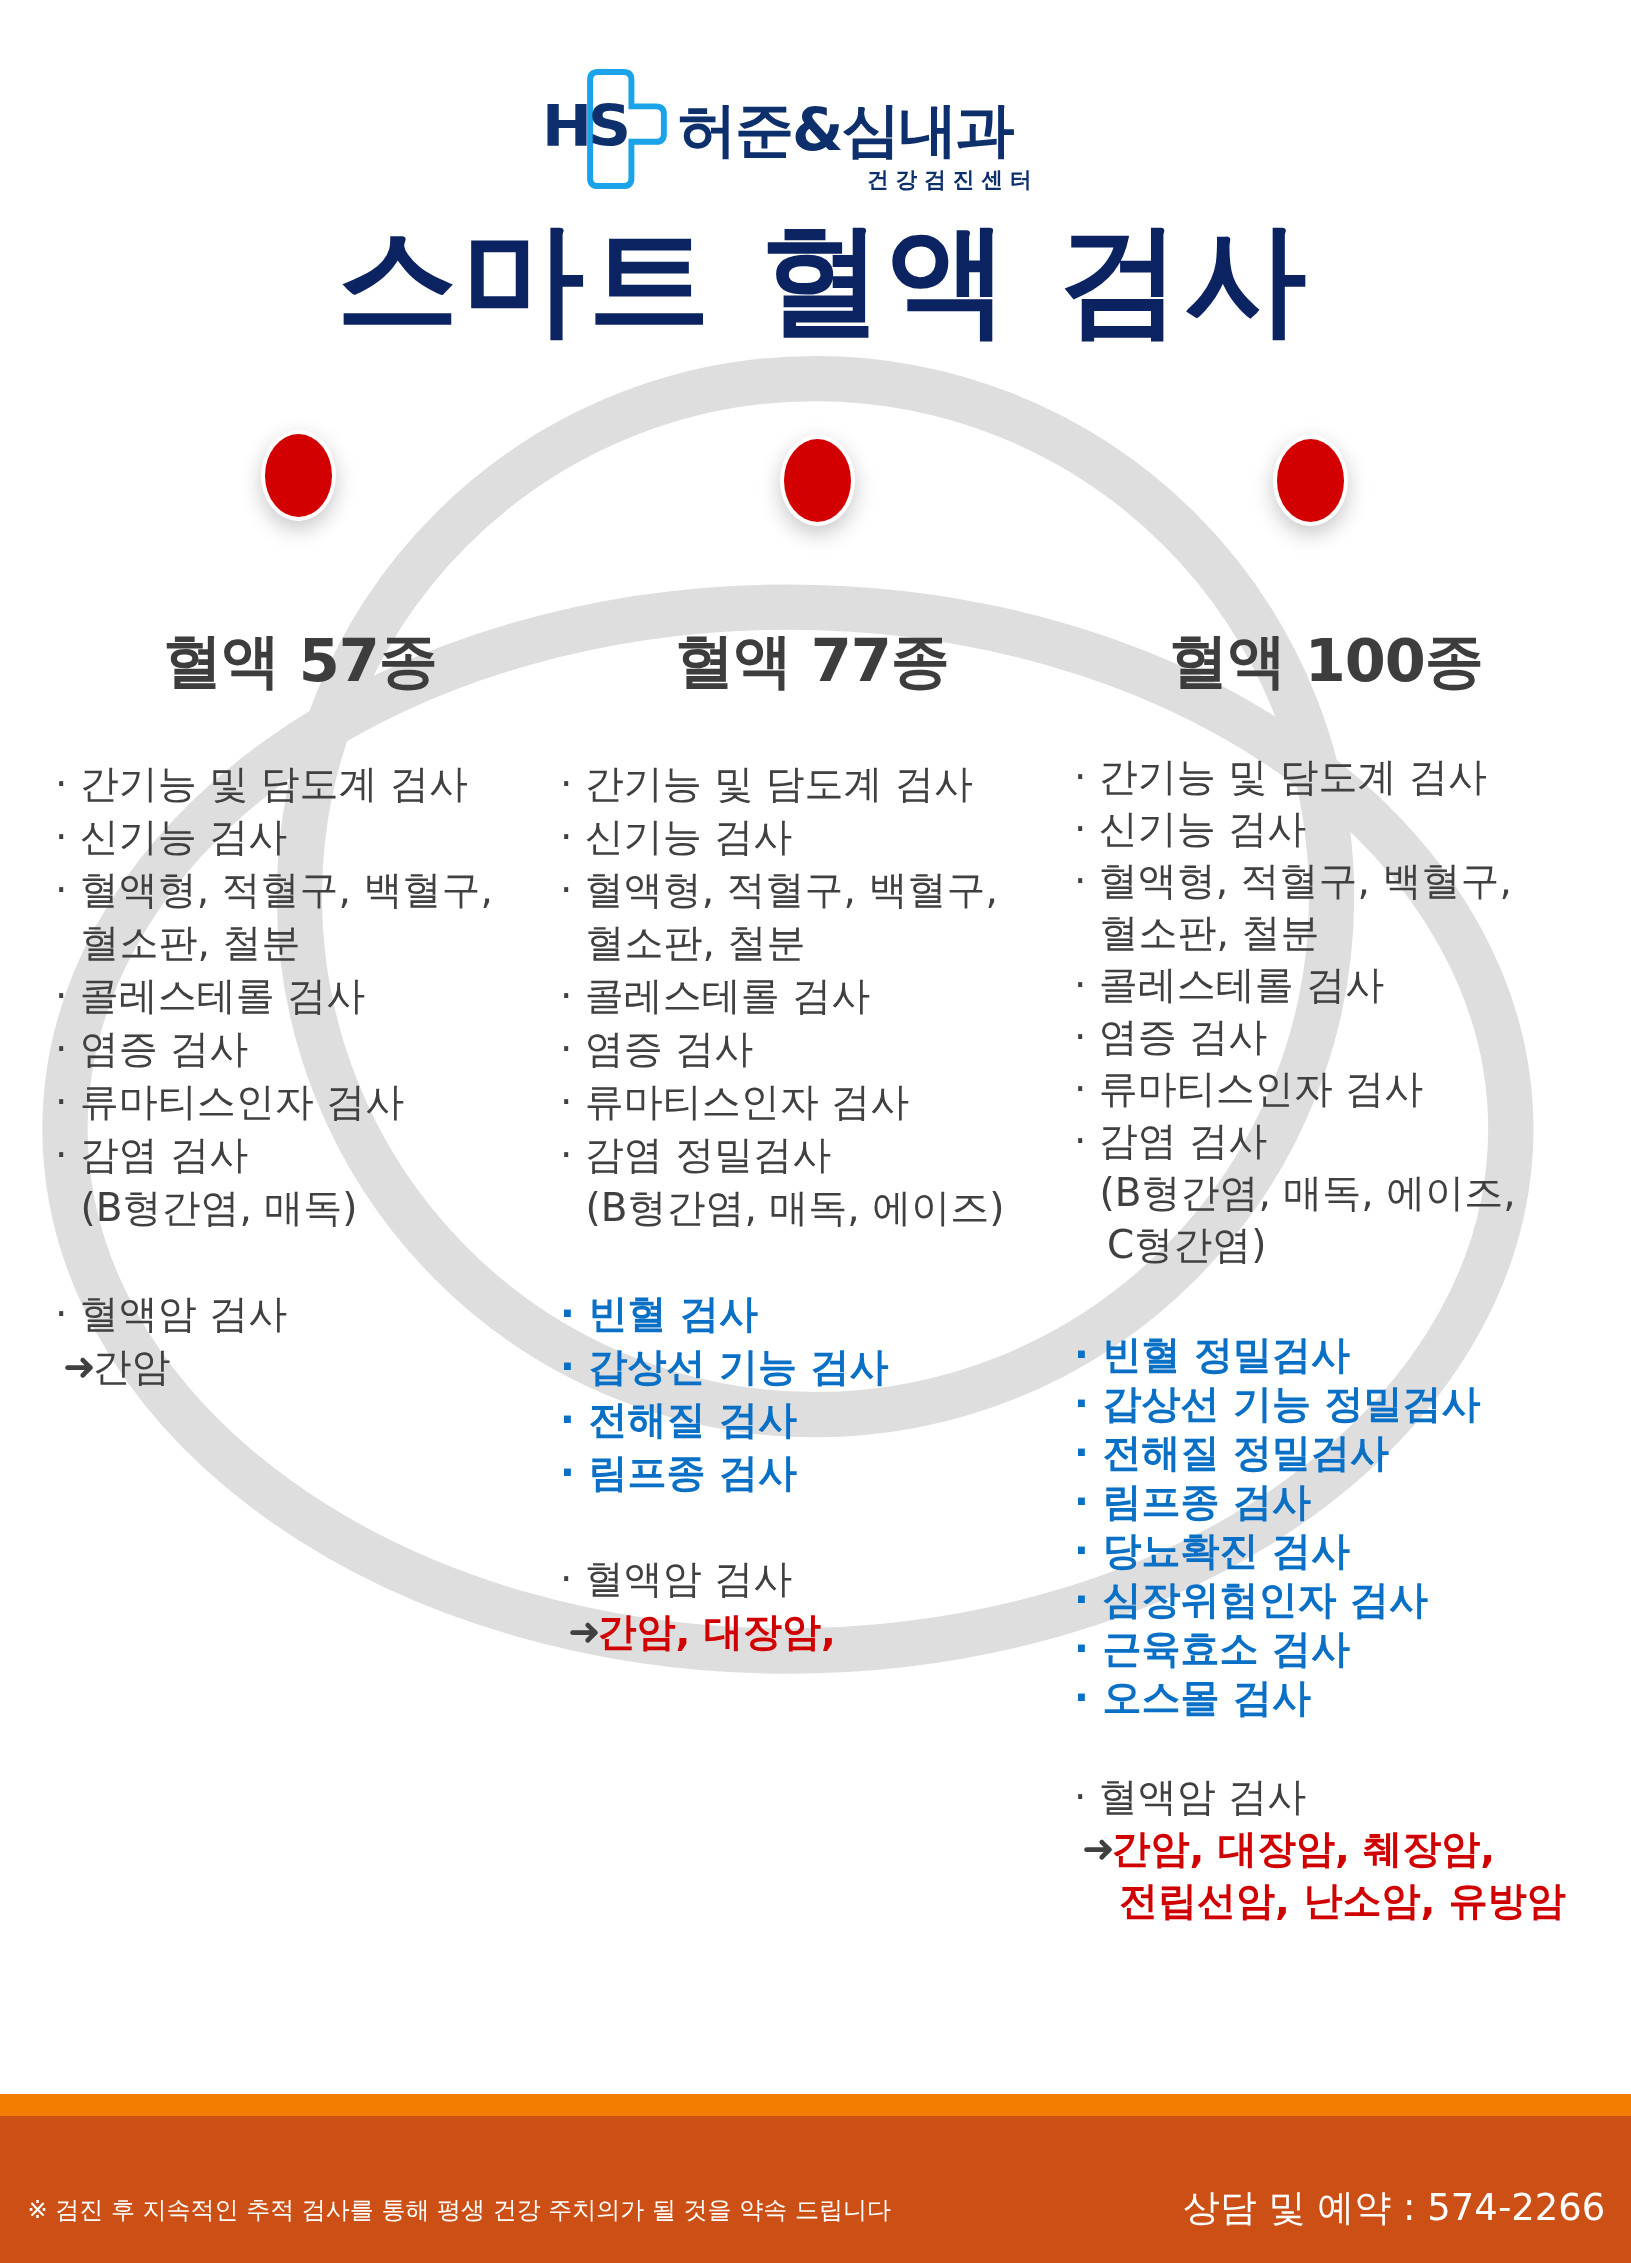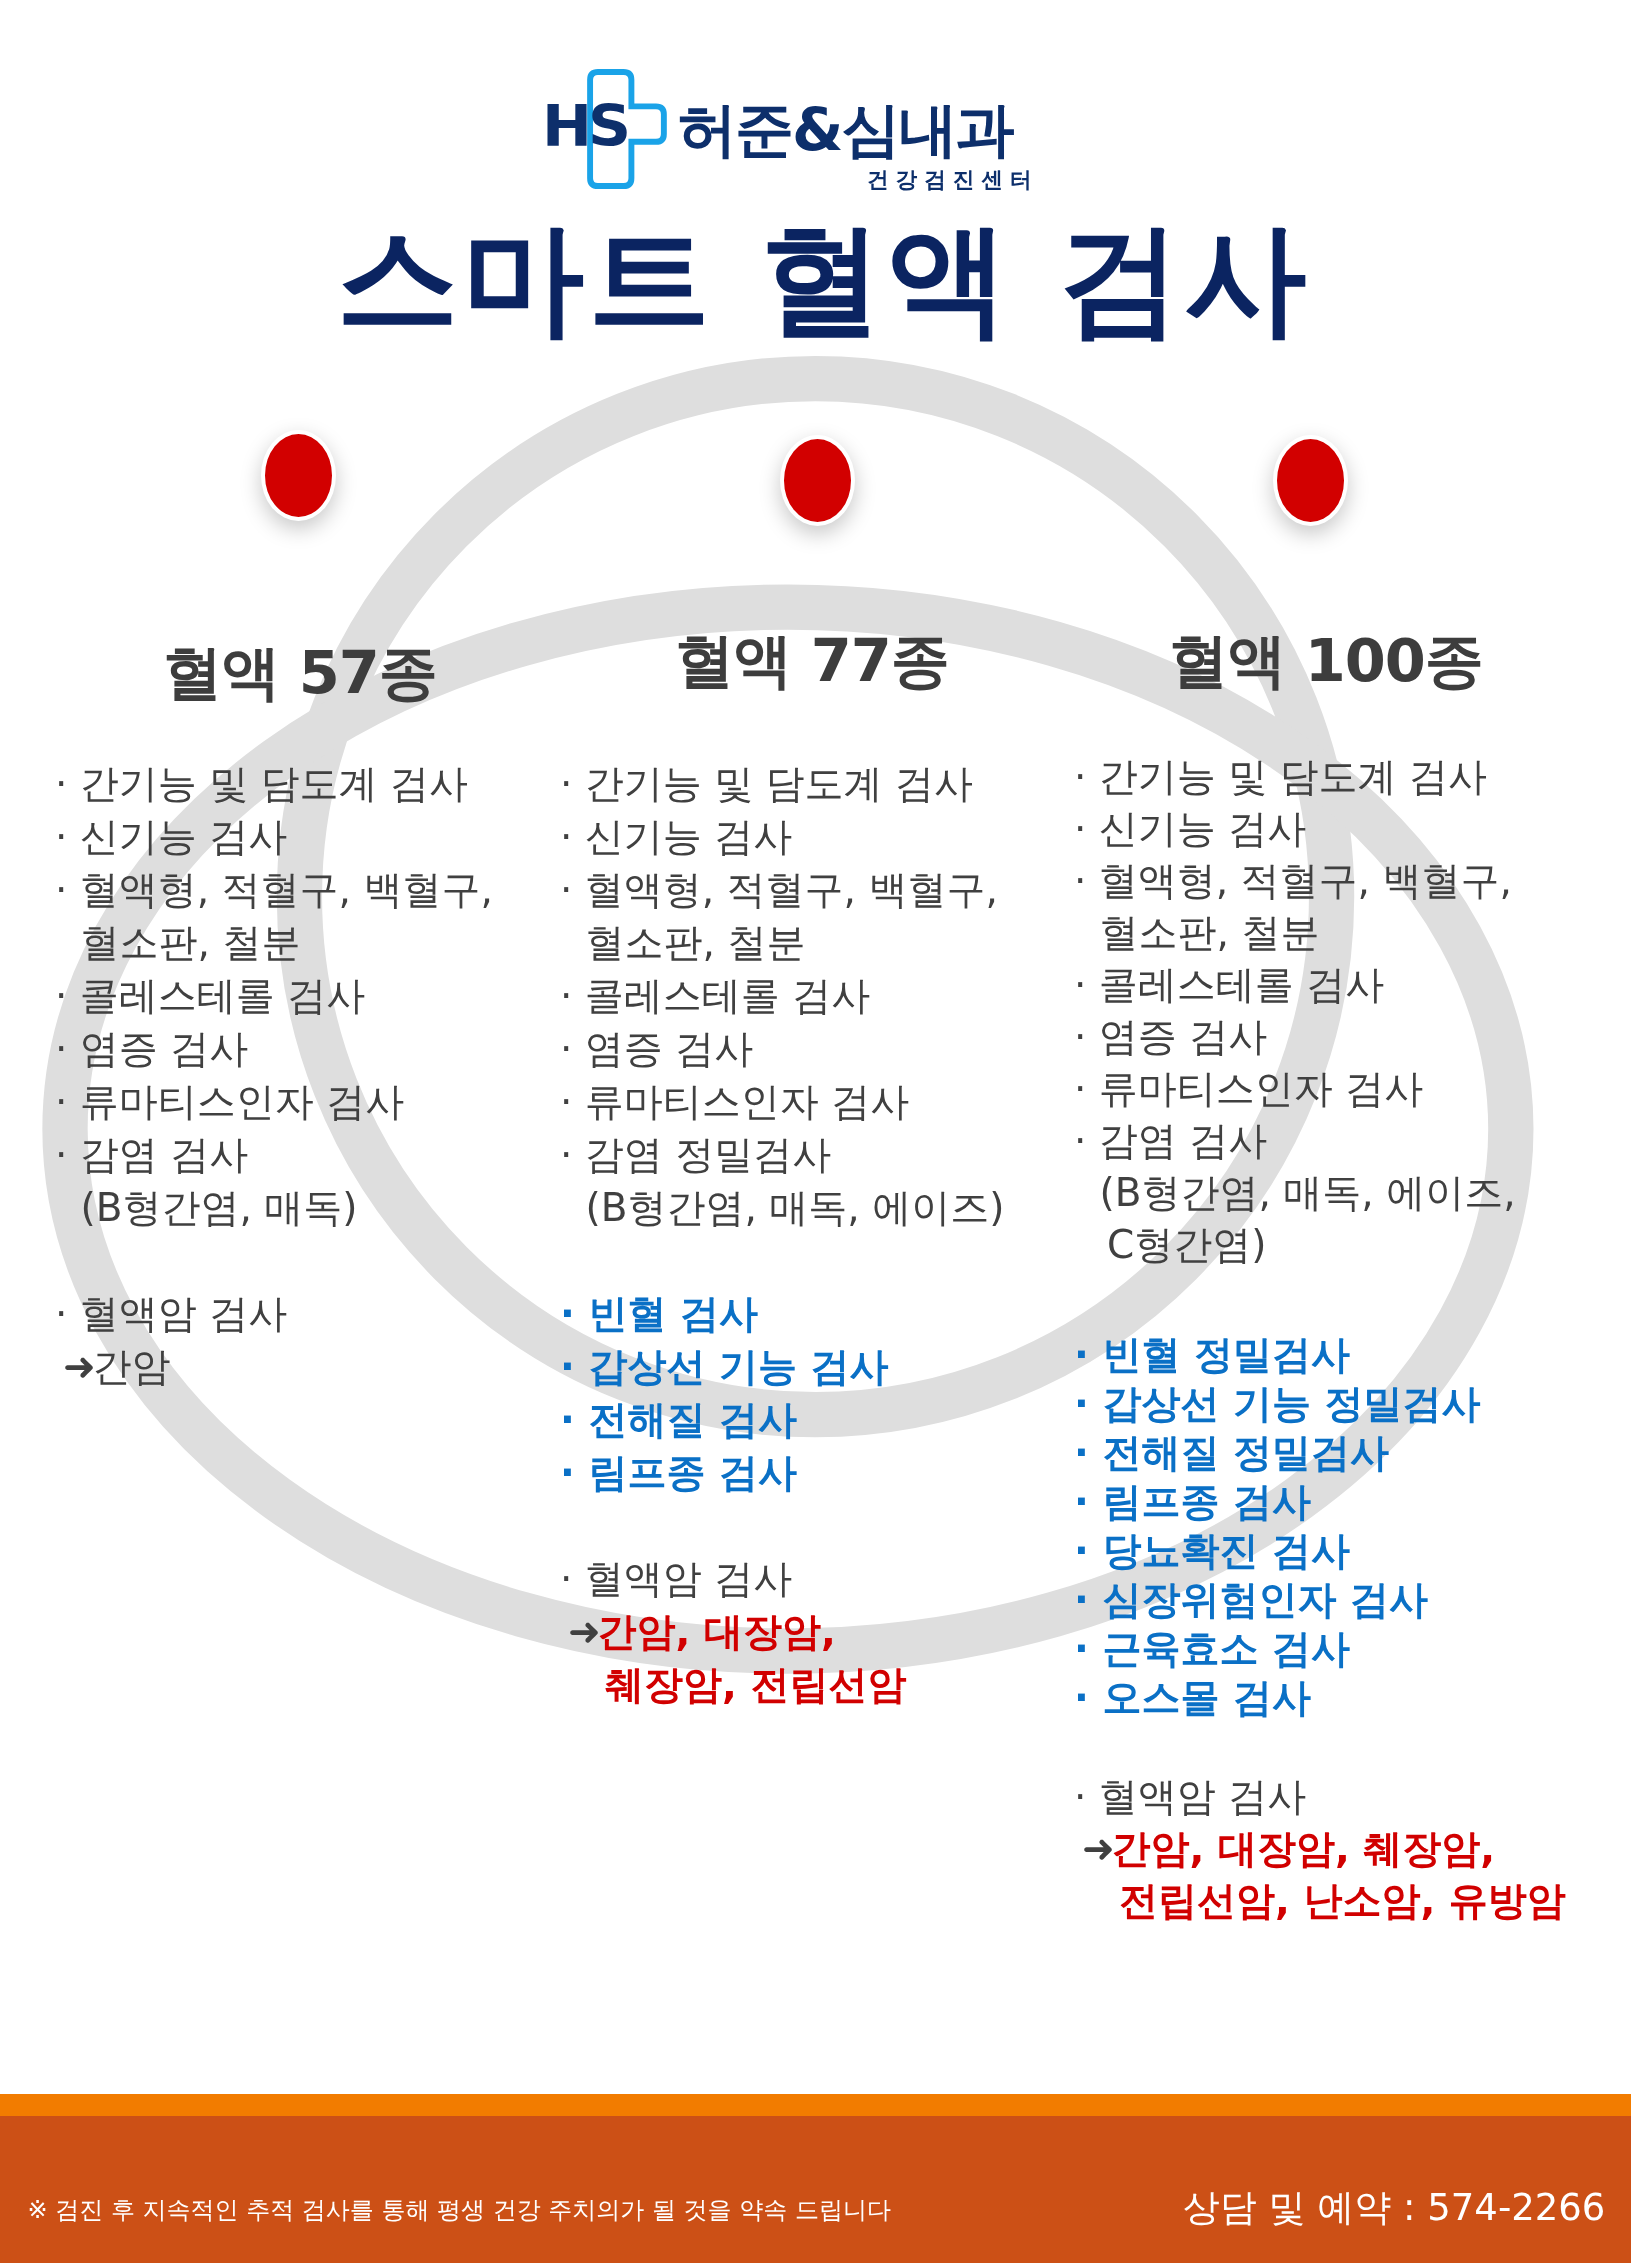--- a/index.html
+++ b/index.html
@@ -46,21 +46,21 @@
   <div class="logo-name">허준&amp;심내과</div>
   <div class="logo-sub">건강검진센터</div>
 </div>
 
 <h1 class="title" style="margin:8px;">스마트 혈액 검사</h1>
 
 <div class="dot" style="left:261px; top:430px;"></div>
 <div class="dot" style="left:780px; top:435px;"></div>
 <div class="dot" style="left:1273px; top:435px;"></div>
 
-<div class="col-heading" style="left:93px;margin-top:12px;">혈액 57종</div>
+<div class="col-heading" style="left:93px;">혈액 57종</div>
 <div class="col-heading" style="left:605px;">혈액 77종</div>
 <div class="col-heading" style="left:1119px;">혈액 100종</div>
 
 <div class="col c1" style="left:55px; top:757px;">
   <div class="line">· 간기능 및 담도계 검사</div>
   <div class="line">· 신기능 검사</div>
   <div class="line">· 혈액형, 적혈구, 백혈구,</div>
   <div class="line indent">혈소판, 철분</div>
   <div class="line">· 콜레스테롤 검사</div>
   <div class="line">· 염증 검사</div>
@@ -87,21 +87,20 @@
   <div class="gap"></div>
   <div class="line blue">· 빈혈 검사</div>
   <div class="line blue">· 갑상선 기능 검사</div>
   <div class="line blue">· 전해질 검사</div>
   <div class="line blue">· 림프종 검사</div>
   <div class="gap"></div>
   <div class="line">· 혈액암 검사</div>
   <div class="line" style="padding-left:7.9px;">
     <span class="arrow">➜</span><span class="red">간암, 대장암,</span>
   </div>
-  <div class="line red" style="padding-left:45px;">췌장암, 전립선암</div>
 </div>
 
 <div class="col c3" style="left:1074px; top:751px;">
   <div class="line">· 간기능 및 담도계 검사</div>
   <div class="line">· 신기능 검사</div>
   <div class="line">· 혈액형, 적혈구, 백혈구,</div>
   <div class="line indent">혈소판, 철분</div>
   <div class="line">· 콜레스테롤 검사</div>
   <div class="line">· 염증 검사</div>
   <div class="line">· 류마티스인자 검사</div>

